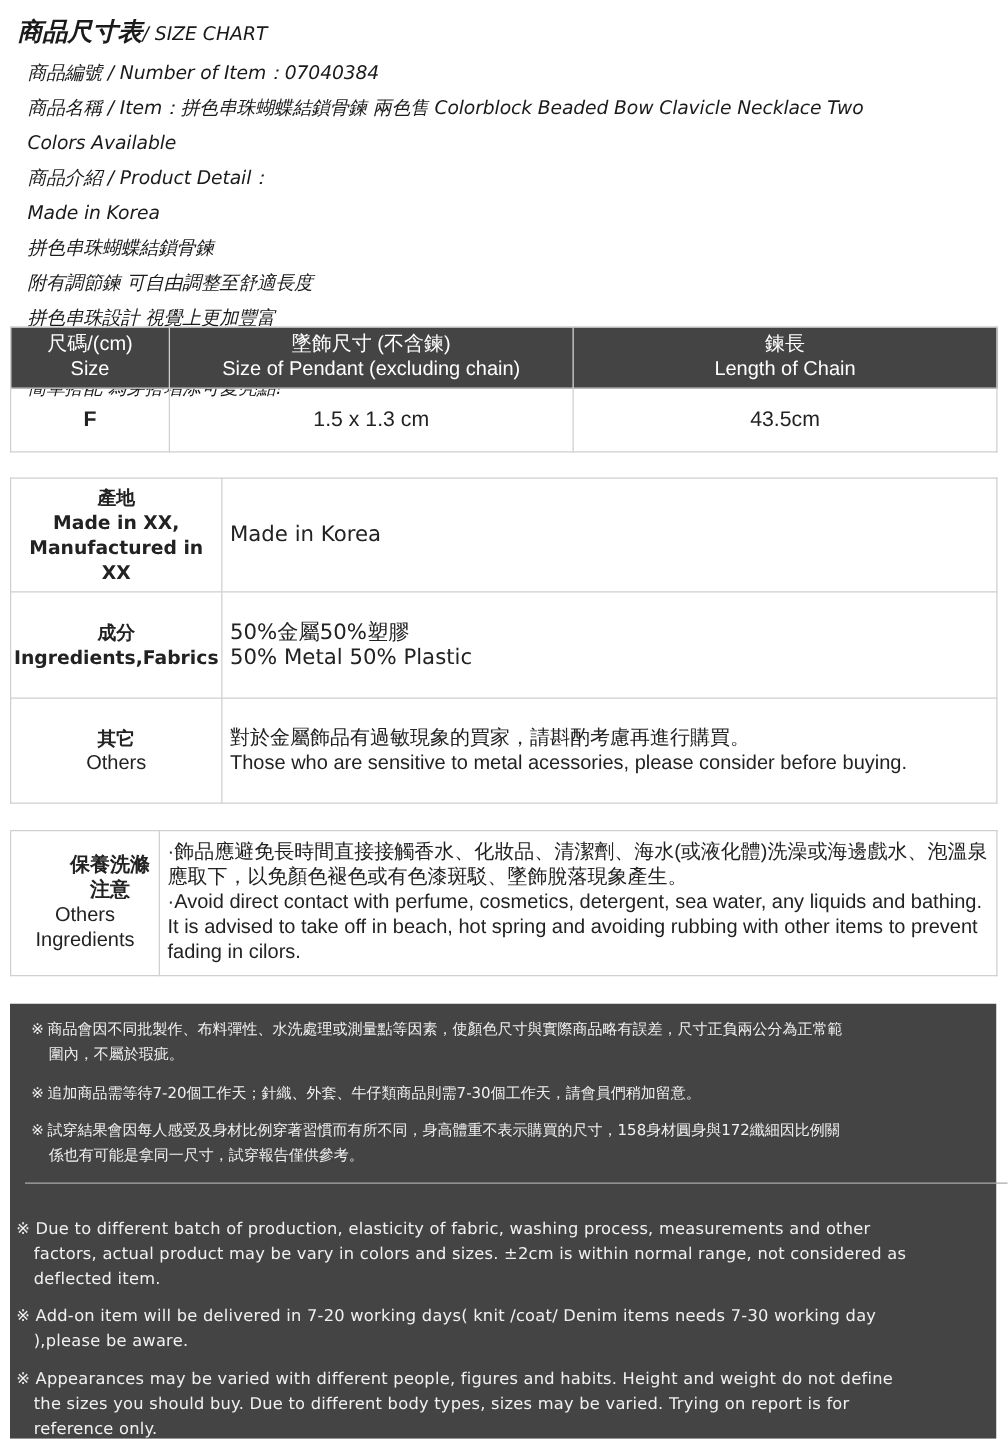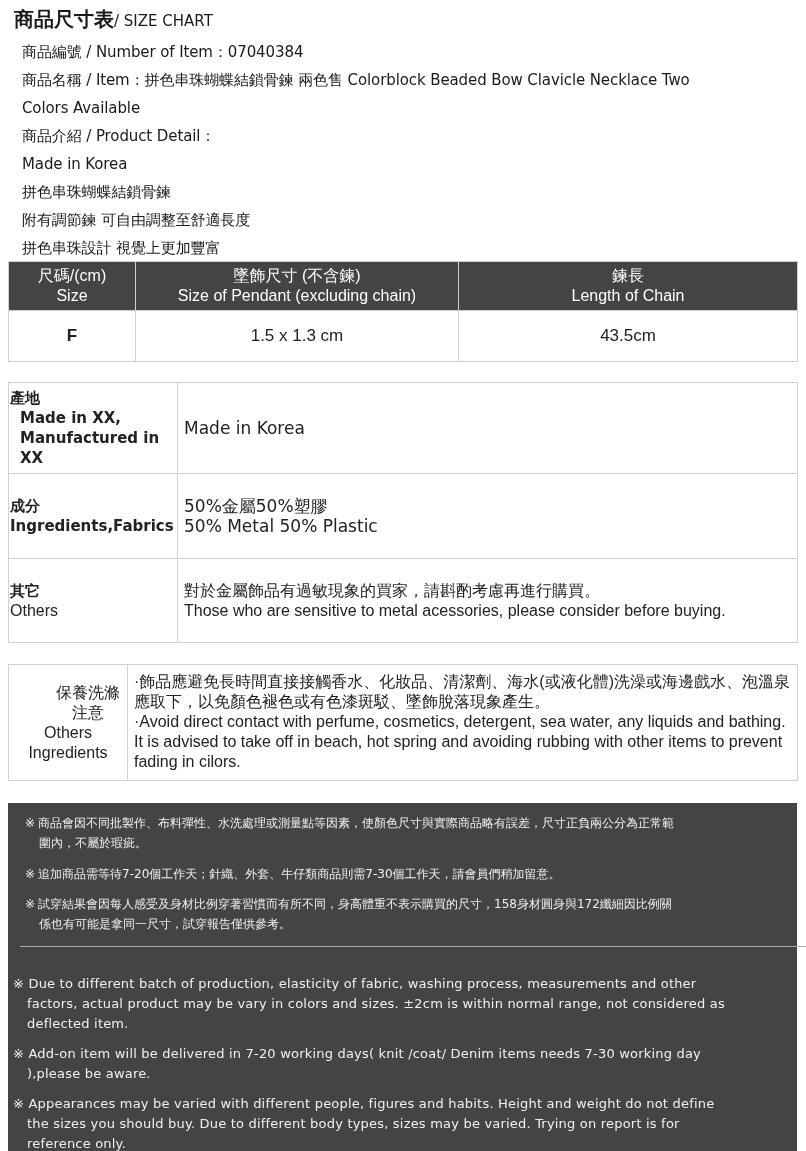--- a/index.html
+++ b/index.html
@@ -1,49 +1,49 @@
 <!DOCTYPE html>
 <html><head>
 <meta charset="utf-8">
 <style>
   html, body { margin: 0; padding: 0; background: #ffffff; }
   body {
     width: 806px; height: 1151px; overflow: hidden; position: relative;
     font-family: "DejaVu Sans", "Liberation Sans", sans-serif;
     color: #1a1a1a;
   }
-  .intro { position: absolute; left: 14px; top: 6px; width: 785px; }
+  .intro { position: absolute; left: 14px; top: 12px; width: 785px; font-style: italic; }
   .title-line { font-size: 20px; line-height: 26px; margin: 0; }
   .title-zh { font-weight: bold; font-size: 20px; }
   .title-en { font-size: 15px; font-weight: normal; }
   .info-line { font-size: 15px; line-height: 20px; margin: 8px; letter-spacing: -0.1px; }
 
   table { border-collapse: collapse; position: absolute; }
   .size-table { left: 8px; top: 261px; width: 790px; }
   .size-table th {
     background: #444444; color: #ffffff; font-weight: normal;
     font-family: "Liberation Sans", sans-serif; font-size: 16px; line-height: 20px;
     border: 1px solid #d0d0d0; height: 48px; padding: 0;
   }
   .size-table td {
     border: 1px solid #d0d0d0; text-align: center; height: 48px;
     font-family: "Liberation Sans", sans-serif; font-size: 17px; color: #222;
   }
   .size-table td.size-f { font-weight: bold; }
 
   .detail-table { left: 8px; top: 382px; width: 790px; }
   .detail-table td { border: 1px solid #d0d0d0; font-size: 16px; line-height: 20px; color: #222; }
-  .detail-table td.label { width: 166px; text-align: left; font-weight: bold; font-size: 15px; border-radius: 8px; }
+  .detail-table td.label { width: 166px; text-align: center; font-weight: bold; font-size: 15px; border-radius: 8px; }
   .detail-table td.value { padding-left: 6px; font-size: 17px; }
   .detail-table .value.others { font-family: "Liberation Sans", sans-serif; font-size: 16px; }
 
   .wash-table { left: 8px; top: 664px; width: 790px; }
   .wash-table td { border: 1px solid #d0d0d0; font-family: "Liberation Sans", sans-serif; color: #222; }
   .wash-table td.label { width: 116px; text-align: center; font-size: 16px; line-height: 20px; }
-  .wash-table td.label .zh { font-weight: normal; margin-left: 40px; }
+  .wash-table td.label .zh { font-weight: bold; margin-left: 40px; }
   .wash-table td.value { padding: 6px 5px 8px 6px; font-size: 16px; line-height: 20px; }
 
   .notes { position: absolute; left: 8px; top: 803px; width: 789px; height: 348px; background: #444444; color: #f0f0f0; }
   .notes-zh { position: absolute; left: 12px; top: 0; width: 100%; height: 143px; border-bottom: 1px solid #aaaaaa; }
   .note { position: absolute; left: 5px; width: 780px; font-size: 12px; line-height: 20px; }
   .note .mark { margin-right: 3px; }
   .note .cont { display: block; padding-left: 14px; }
   .notes-en { position: absolute; left: 0; top: 145px; width: 100%; }
   .note-en { position: absolute; left: 5px; width: 770px; font-size: 13px; line-height: 20px; letter-spacing: 0.2px; margin-top: 14px; }
 </style>

